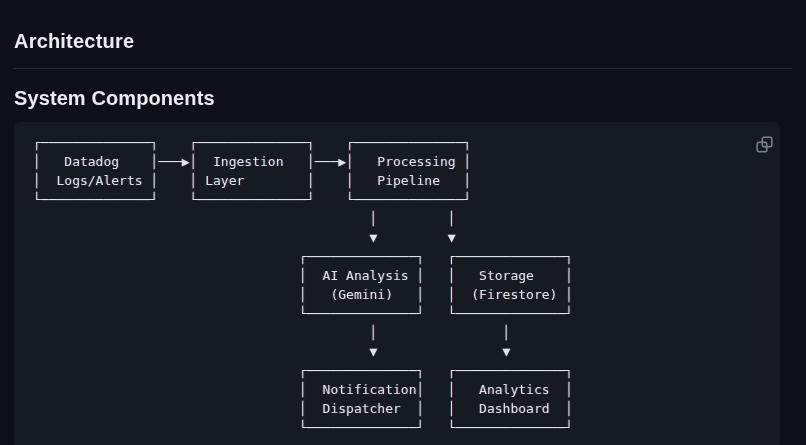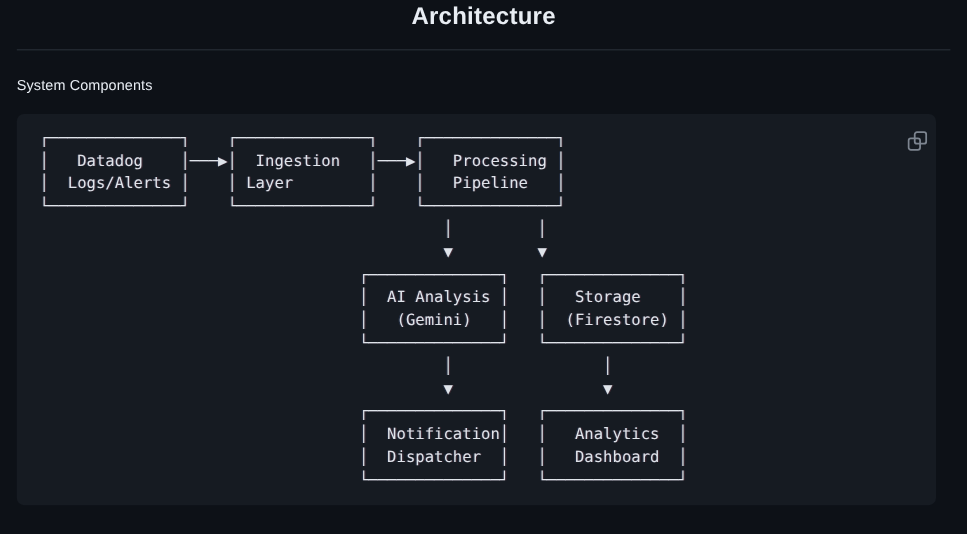--- a/index.html
+++ b/index.html
@@ -8,30 +8,29 @@
   }
   *{box-sizing:border-box;}
   html,body{margin:0;padding:0;}
   body{
     width:806px;height:445px;overflow:hidden;
     background:var(--page-bg);
     font-family:"Liberation Sans","DejaVu Sans",sans-serif;
   }
   .content{padding:0 14px;}
   h2.page-title{
-    margin:0;padding:1px 0 14px;
+    margin:0;padding:28px 0 14px;
     font-size:20px;line-height:26px;font-weight:700;
     color:var(--heading-text);
     border-bottom:1px solid var(--divider);
     letter-spacing:.2px;
-    text-align:center;
   }
   h3.section-title{
     margin:0;padding:19px 0 0;
-    font-size:12px;line-height:21px;font-weight:400;
+    font-size:20px;line-height:21px;font-weight:700;
     color:var(--heading-text);
     letter-spacing:.1px;
   }
   .code-block{
     position:relative;
     margin:13px 12px 0 0;
     background:var(--block-bg);
     border-radius:6px;
   }
   .code-block pre{

